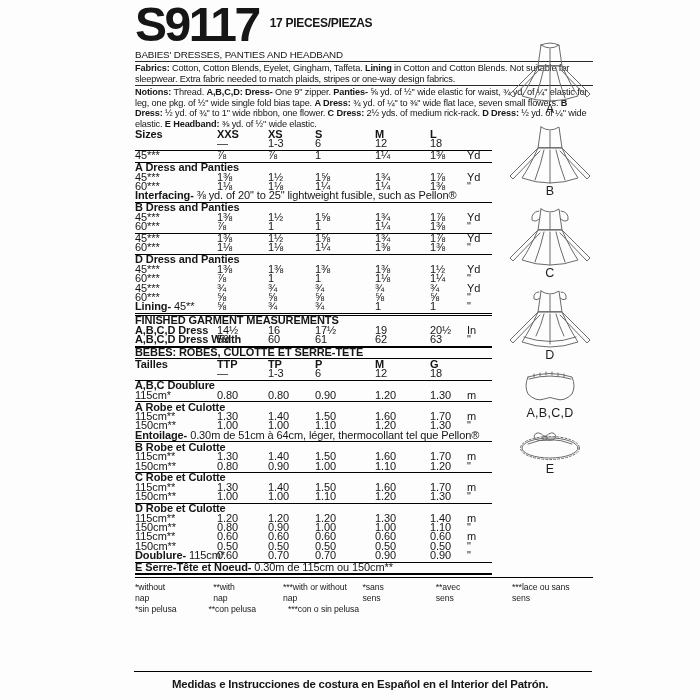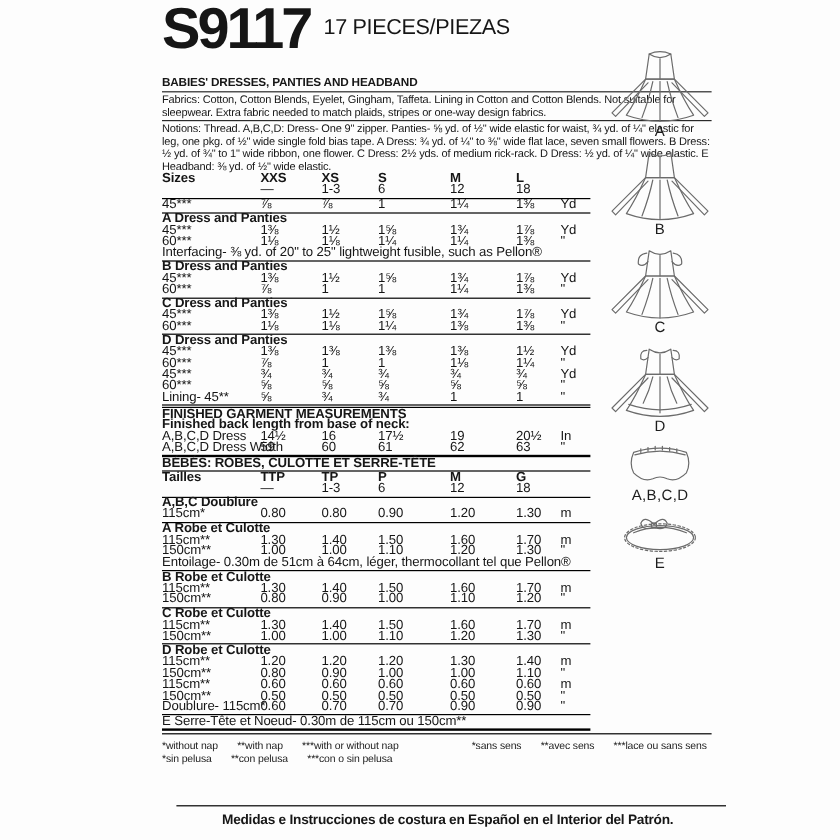--- a/index.html
+++ b/index.html
@@ -1,38 +1,38 @@
 <!DOCTYPE html>
 <html><head>
 <meta charset="utf-8">
 <style>
   html,body{margin:0;padding:0}
   body{width:700px;height:700px;background:#fdfdfd;position:relative;overflow:hidden;
        font-family:"Liberation Sans",sans-serif;color:#161616;}
   .main{position:absolute;left:135px;top:2px;width:458px}
   .brand{display:flex;align-items:center;gap:11px;height:45px}
   .pattern-number{font-size:48px;font-weight:bold;letter-spacing:-2.5px;line-height:42px}
-  .pieces{font-size:18px;font-weight:normal;letter-spacing:-0.3px;padding-bottom:4px}
-  .subtitle{font-size:9.8px;font-weight:bold;letter-spacing:-0.15px;border-bottom:1px solid #2a2a2a;
-            padding:2px 0 1px;margin-top:15px}
+  .pieces{font-size:12px;font-weight:bold;letter-spacing:-0.3px;padding-bottom:4px}
+  .subtitle{font-size:9.8px;font-weight:normal;letter-spacing:-0.15px;border-bottom:1px solid #2a2a2a;
+            padding:2px 0 1px;margin-top:0}
   .para{font-size:9.2px;line-height:10.5px;letter-spacing:-0.15px;padding:1px 0;margin:0}
   .para.fab{border-bottom:1px solid #2a2a2a}
-  b{font-weight:normal}
+  b{font-weight:bold}
   .table{width:357px}
   .trow{font-size:11px;line-height:9.4px;white-space:nowrap;letter-spacing:-0.1px}
   .trow.title{font-weight:bold}
   .rule{height:0;border-top:1.6px solid #000;margin:1px 0 0.5px}
   .rule.heavy{border-top:2.6px solid #000}
   .grid{display:grid;grid-template-columns:82px 51px 47px 60px 55px 37px 25px}
   .cell{overflow:visible}
   .footnotes{width:458px;border-top:1.8px solid #000;margin-top:2px;padding-top:4px;
              font-size:8.7px;line-height:11px;letter-spacing:-0.1px;color:#222}
   .fnrow{display:flex;justify-content:space-between;padding-right:4px}
-  .fngroup{display:flex;gap:16px}
-  .footer{position:absolute;left:147px;top:671px;width:458px;border-top:1.8px solid #000}
+  .fngroup{display:flex;gap:32px}
+  .footer{position:absolute;left:134px;top:671px;width:458px;border-top:1.8px solid #000}
   .footer-text{font-size:11.4px;font-weight:bold;letter-spacing:-0.2px;margin:6px 0 0 38px}
   .figures{position:absolute;left:494px;top:40px;width:112px;display:flex;flex-direction:column;align-items:center}
   .fig{display:flex;flex-direction:column;align-items:center}
   .fig-label{font-size:12.5px;line-height:13px;color:#1d1d1d;margin:1px 0 6px;letter-spacing:0.3px}
   svg{display:block}
   .art{stroke:#6b6b6b;fill:none;stroke-width:1;stroke-linecap:round;stroke-linejoin:round}
 </style>
 </head>
 <body>
 
@@ -108,21 +108,20 @@
       <div class="trow grid">
         <span class="cell"><span>60***</span></span>
         <span class="cell">⅞</span>
         <span class="cell">1</span>
         <span class="cell">1</span>
         <span class="cell">1¼</span>
         <span class="cell">1⅜</span>
         <span class="cell">"</span>
       </div>
       <div class="rule"></div>
-      <div class="trow title">C Dress and Panties</div>
       <div class="trow grid">
         <span class="cell"><span>45***</span></span>
         <span class="cell">1⅜</span>
         <span class="cell">1½</span>
         <span class="cell">1⅝</span>
         <span class="cell">1¾</span>
         <span class="cell">1⅞</span>
         <span class="cell">Yd</span>
       </div>
       <div class="trow grid">
@@ -177,21 +176,20 @@
         <span class="cell">⅝</span>
         <span class="cell">¾</span>
         <span class="cell">¾</span>
         <span class="cell">1</span>
         <span class="cell">1</span>
         <span class="cell">"</span>
       </div>
       <div class="rule"></div>
       <div class="rule"></div>
       <div class="trow title">FINISHED GARMENT MEASUREMENTS</div>
-      <div class="trow title">Finished back length from base of neck:</div>
       <div class="trow grid">
         <span class="cell"><b>A,B,C,D Dress</b></span>
         <span class="cell">14½</span>
         <span class="cell">16</span>
         <span class="cell">17½</span>
         <span class="cell">19</span>
         <span class="cell">20½</span>
         <span class="cell">In</span>
       </div>
       <div class="trow grid">

